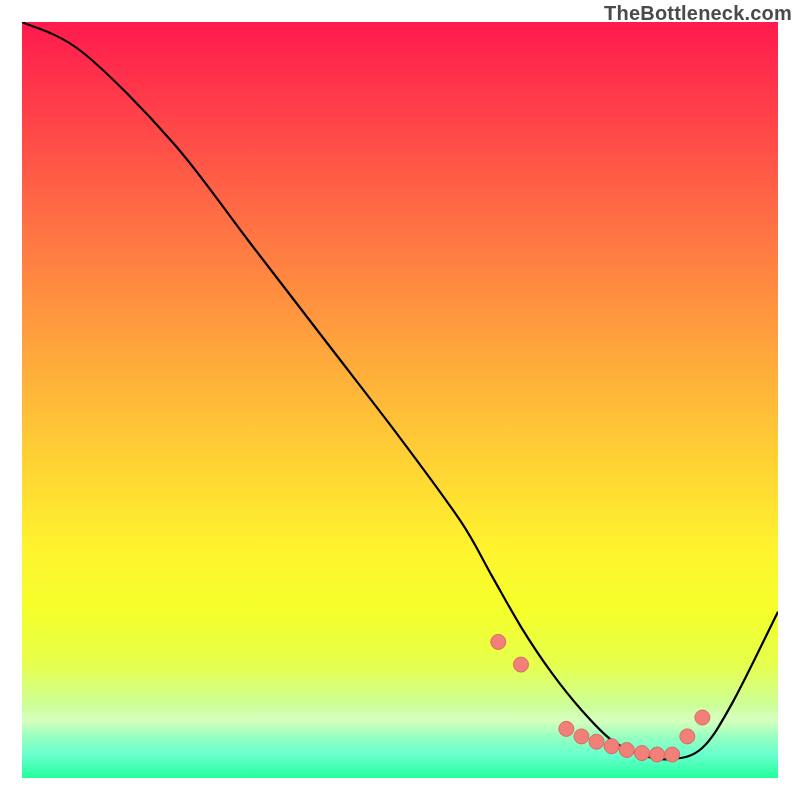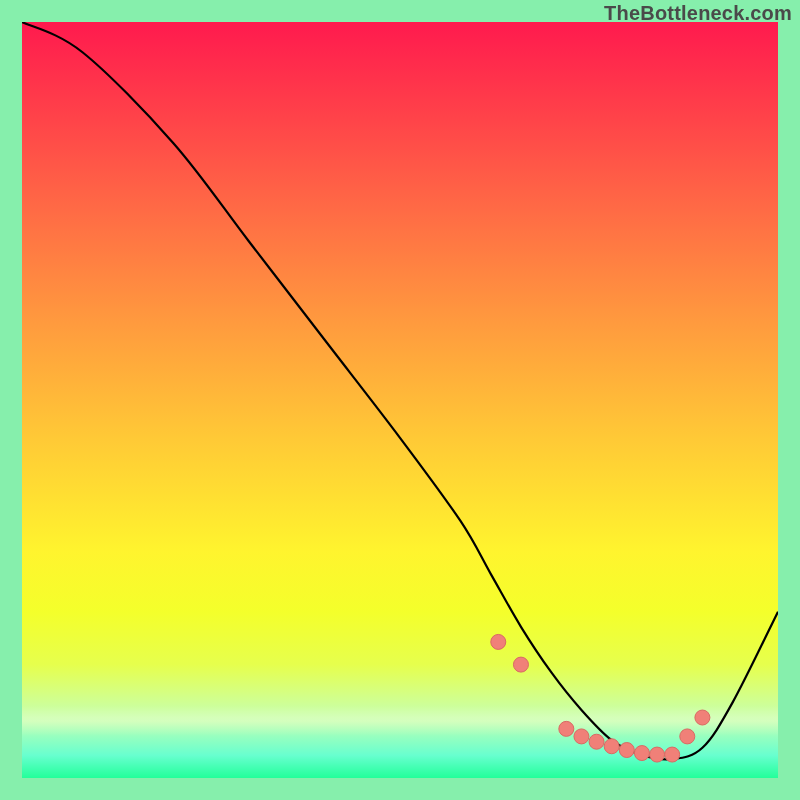--- a/index.html
+++ b/index.html
@@ -1,21 +1,21 @@
 <!DOCTYPE html>
 <html><head>
 <meta charset="utf-8">
 <style>
   * { margin: 0; padding: 0; box-sizing: border-box; }
   html, body { width: 800px; height: 800px; overflow: hidden; background: #000; }
   .frame {
     position: relative;
     width: 800px;
     height: 800px;
-    background: #86efac;
+    background: #ffffff;
   }
   .watermark {
     position: absolute;
     top: 2px;
     right: 8px;
     font-family: Arial, Helvetica, sans-serif;
     font-size: 20px;
     font-weight: bold;
     color: #4a4a4a;
     letter-spacing: 0.2px;

